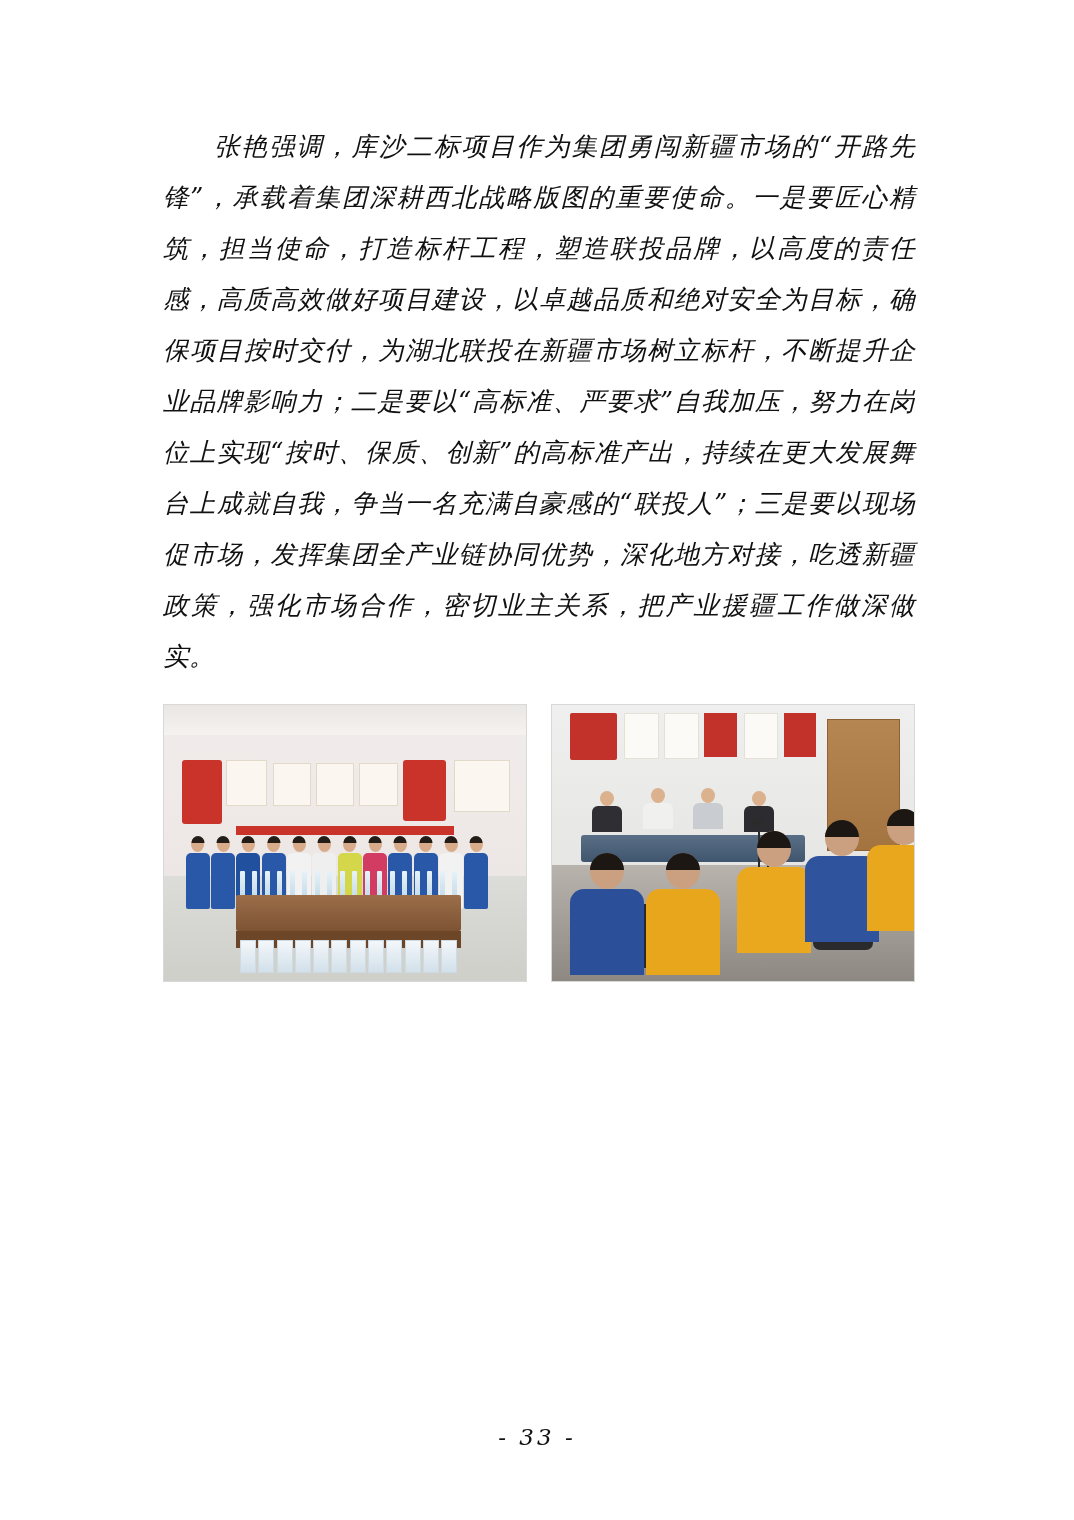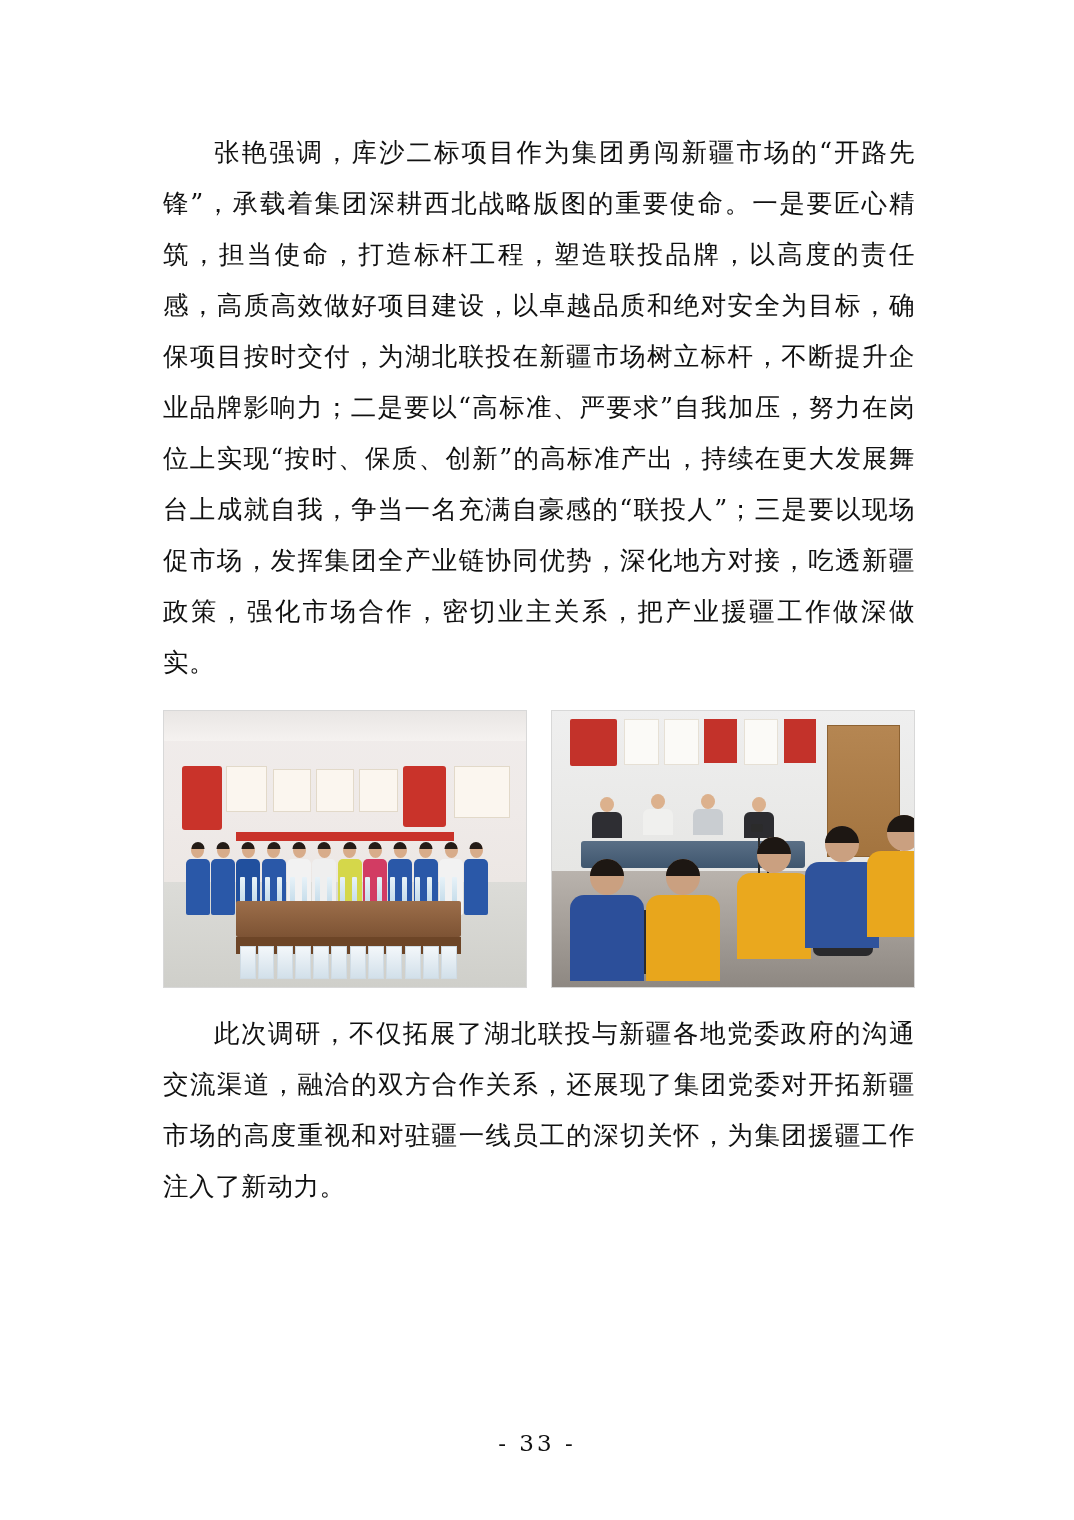--- a/index.html
+++ b/index.html
@@ -10,24 +10,25 @@
   body {
     width: 1074px;
     height: 1520px;
     font-family: "DejaVu Serif", "Liberation Serif", serif;
     color: #101010;
     position: relative;
     overflow: hidden;
   }
   .page {
     position: absolute;
-    left: 0; top: 9px;
+    left: 0; top: 3px;
     width: 1074px;
     height: 1208px;
     box-sizing: border-box;
+    font-style: italic;
   }
   .content {
     position: absolute;
     left: 163px;
     top: 118px;
     width: 752px;
   }
   p.para {
     margin: 0 0 0 0;
     font-size: 25.5px;
@@ -346,19 +347,18 @@
           </div>
         <div class="ph2-front" style="left:87%;bottom:18%;">
             <div class="hr"></div>
             <div class="h"></div>
             <div class="b" style="background:#e9a71d;"></div>
           </div>
       </div>
 
     </div>
 
-    <p class="para">此次调研，不仅拓展了湖北联投与新疆各地党委政府的沟通交流渠道，融洽的双方合作关系，还展现了集团党委对开拓新疆市场的高度重视和对驻疆一线员工的深切关怀，为集团援疆工作注入了新动力。</p>
 
   </div>
 
   <div class="pagenum">- 33 -</div>
 
 </div>
 
 </body></html>

